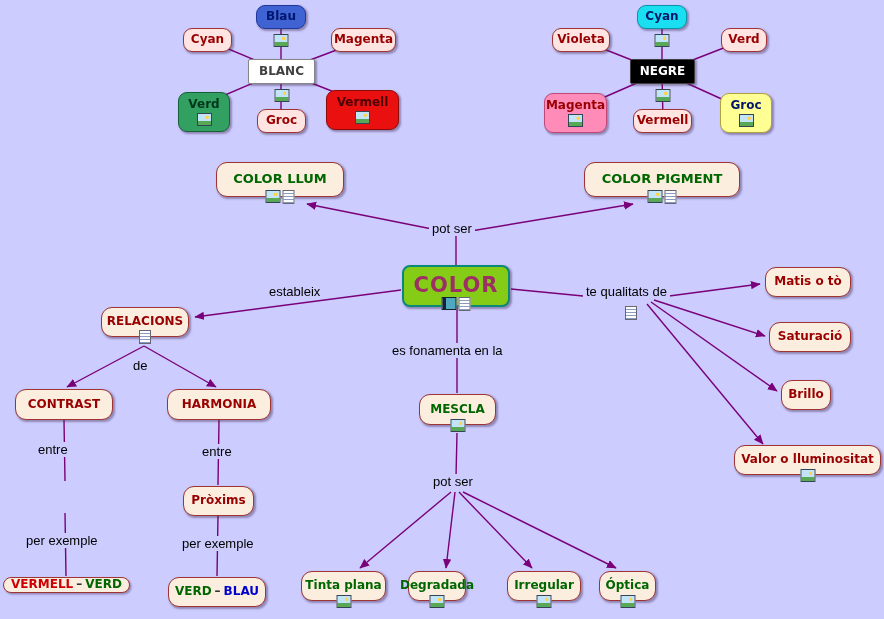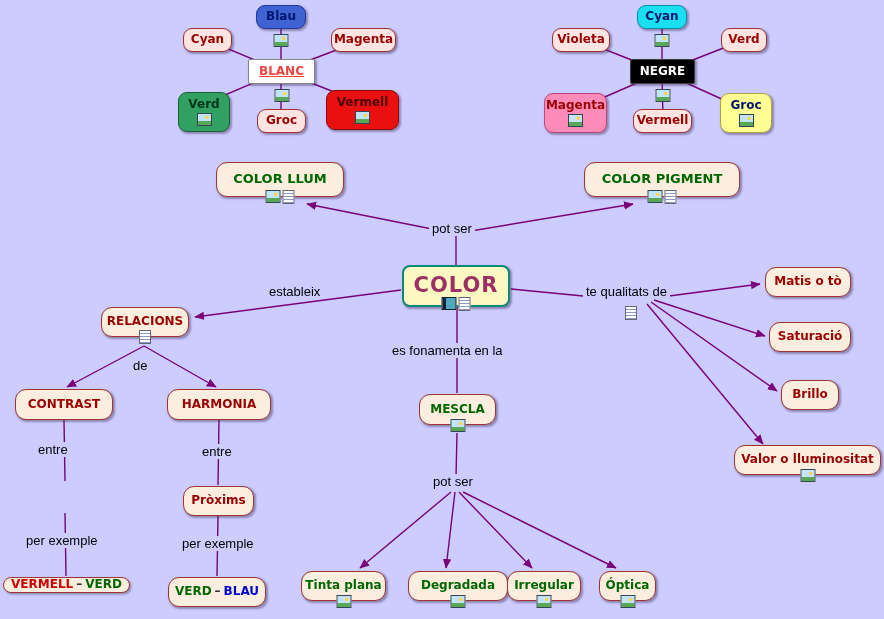--- a/index.html
+++ b/index.html
@@ -8,34 +8,34 @@
 
   .node{position:absolute;box-sizing:border-box;display:flex;flex-direction:column;align-items:center;justify-content:center;
         border:1.5px solid #a03333;border-radius:11px;background:#fbeede;
         box-shadow:1.5px 1.5px 2px rgba(70,50,90,.45);font-weight:bold;}
   .lbl{white-space:nowrap;line-height:1.1;font-size:12px;}
   .lbl.md{font-size:13px;}
   .sat{border-radius:9px;}
 
   .t-maroon{color:#990000;} .t-green{color:#006600;} .t-navy{color:#00156e;}
   .t-dkgreen{color:#00351c;} .t-dkred{color:#4d0000;} .t-white{color:#ffffff;}
-  .t-black{color:#ef4444;text-decoration:underline;} .t-red{color:#cc0000;} .t-blue{color:#0000cc;}
+  .t-black{color:#404040;} .t-red{color:#cc0000;} .t-blue{color:#0000cc;}
   .t-colortitle{color:#9c2f63;font-size:21px;letter-spacing:1px;}
   .dash{margin:0 3px;color:#333;}
 
   .blau-box{background:#3f63d2;border-color:#23379a;}
   .verd-box{background:#31a060;border-color:#17603a;}
   .vermell-box{background:#ea1010;border-color:#8c0c0c;}
   .cyan-box{background:#19dff0;border-color:#0a93a8;}
   .magenta-box{background:#ff8cb8;border-color:#c04878;}
   .groc-box{background:#ffff94;border-color:#b0a040;}
   .pink-box{background:#ffe4e1;}
   .white-box{background:#ffffff;border:1px solid #858585;border-radius:2px;}
   .black-box{background:#000000;border:1px solid #404040;border-radius:2px;}
-  .color-box{background:#fef9c3;border:2.5px solid #0c8878;border-radius:8px;}
+  .color-box{background:#84cc16;border:2.5px solid #0c8878;border-radius:8px;}
 
   .icons{position:absolute;left:50%;transform:translateX(-50%);display:flex;gap:2px;}
   .icons.straddle{bottom:-8px;}
   .icons.low{bottom:-6px;}
   .icons.below{bottom:-19px;}
   .icons.inflow{position:static;transform:none;margin-top:1px;}
   .ic{display:inline-block;box-sizing:border-box;background-color:#ffffff;}
   .ic-img{width:15px;height:13px;border:1px solid #334455;
           background-image:radial-gradient(circle at 70% 30%,#ffd34d 0 1.5px,rgba(0,0,0,0) 2px),
                            linear-gradient(180deg,#c2e4f8 0 7px,#58a858 7px);}
@@ -62,31 +62,31 @@
   #n-magenta-r{left:544px;top:93px;width:63px;height:40px;}
   #n-vermell-r{left:633px;top:109px;width:59px;height:24px;}
   #n-groc-r{left:720px;top:93px;width:52px;height:40px;}
 
   #n-color-llum{left:216px;top:162px;width:128px;height:35px;}
   #n-color-pigment{left:584px;top:162px;width:156px;height:35px;}
   #n-color{left:402px;top:265px;width:108px;height:42px;}
   #n-relacions{left:101px;top:307px;width:88px;height:30px;}
   #n-matis{left:765px;top:267px;width:86px;height:30px;}
   #n-saturacio{left:769px;top:322px;width:82px;height:30px;}
-  #n-brillo{left:781px;top:380px;width:58px;height:30px;}
+  #n-brillo{left:781px;top:380px;width:50px;height:30px;}
   #n-valor{left:734px;top:445px;width:147px;height:30px;}
   #n-mescla{left:419px;top:394px;width:77px;height:31px;}
   #n-contrast{left:15px;top:389px;width:98px;height:31px;}
   #n-harmonia{left:167px;top:389px;width:104px;height:31px;}
   #n-complementaris{left:3px;top:482px;width:125px;height:31px;}
   #n-proxims{left:183px;top:486px;width:71px;height:30px;}
   #n-vermell-verd{left:3px;top:577px;width:127px;height:16px;}
   #n-verd-blau{left:168px;top:577px;width:98px;height:30px;align-items:center;}
   #n-tinta{left:301px;top:571px;width:85px;height:30px;}
-  #n-degradada{left:408px;top:571px;width:100px;height:30px;}
+  #n-degradada{left:408px;top:571px;width:58px;height:30px;}
   #n-irregular{left:507px;top:571px;width:74px;height:30px;}
   #n-optica{left:599px;top:571px;width:57px;height:30px;}
 
   #i-qualitats{position:absolute;left:625px;top:306px;}
 
   #l-pot-ser-top{left:429px;top:221px;}
   #l-estableix{left:266px;top:284px;}
   #l-te-qualitats{left:583px;top:284px;}
   #l-es-fonamenta{left:389px;top:343px;}
   #l-de{left:130px;top:358px;}

